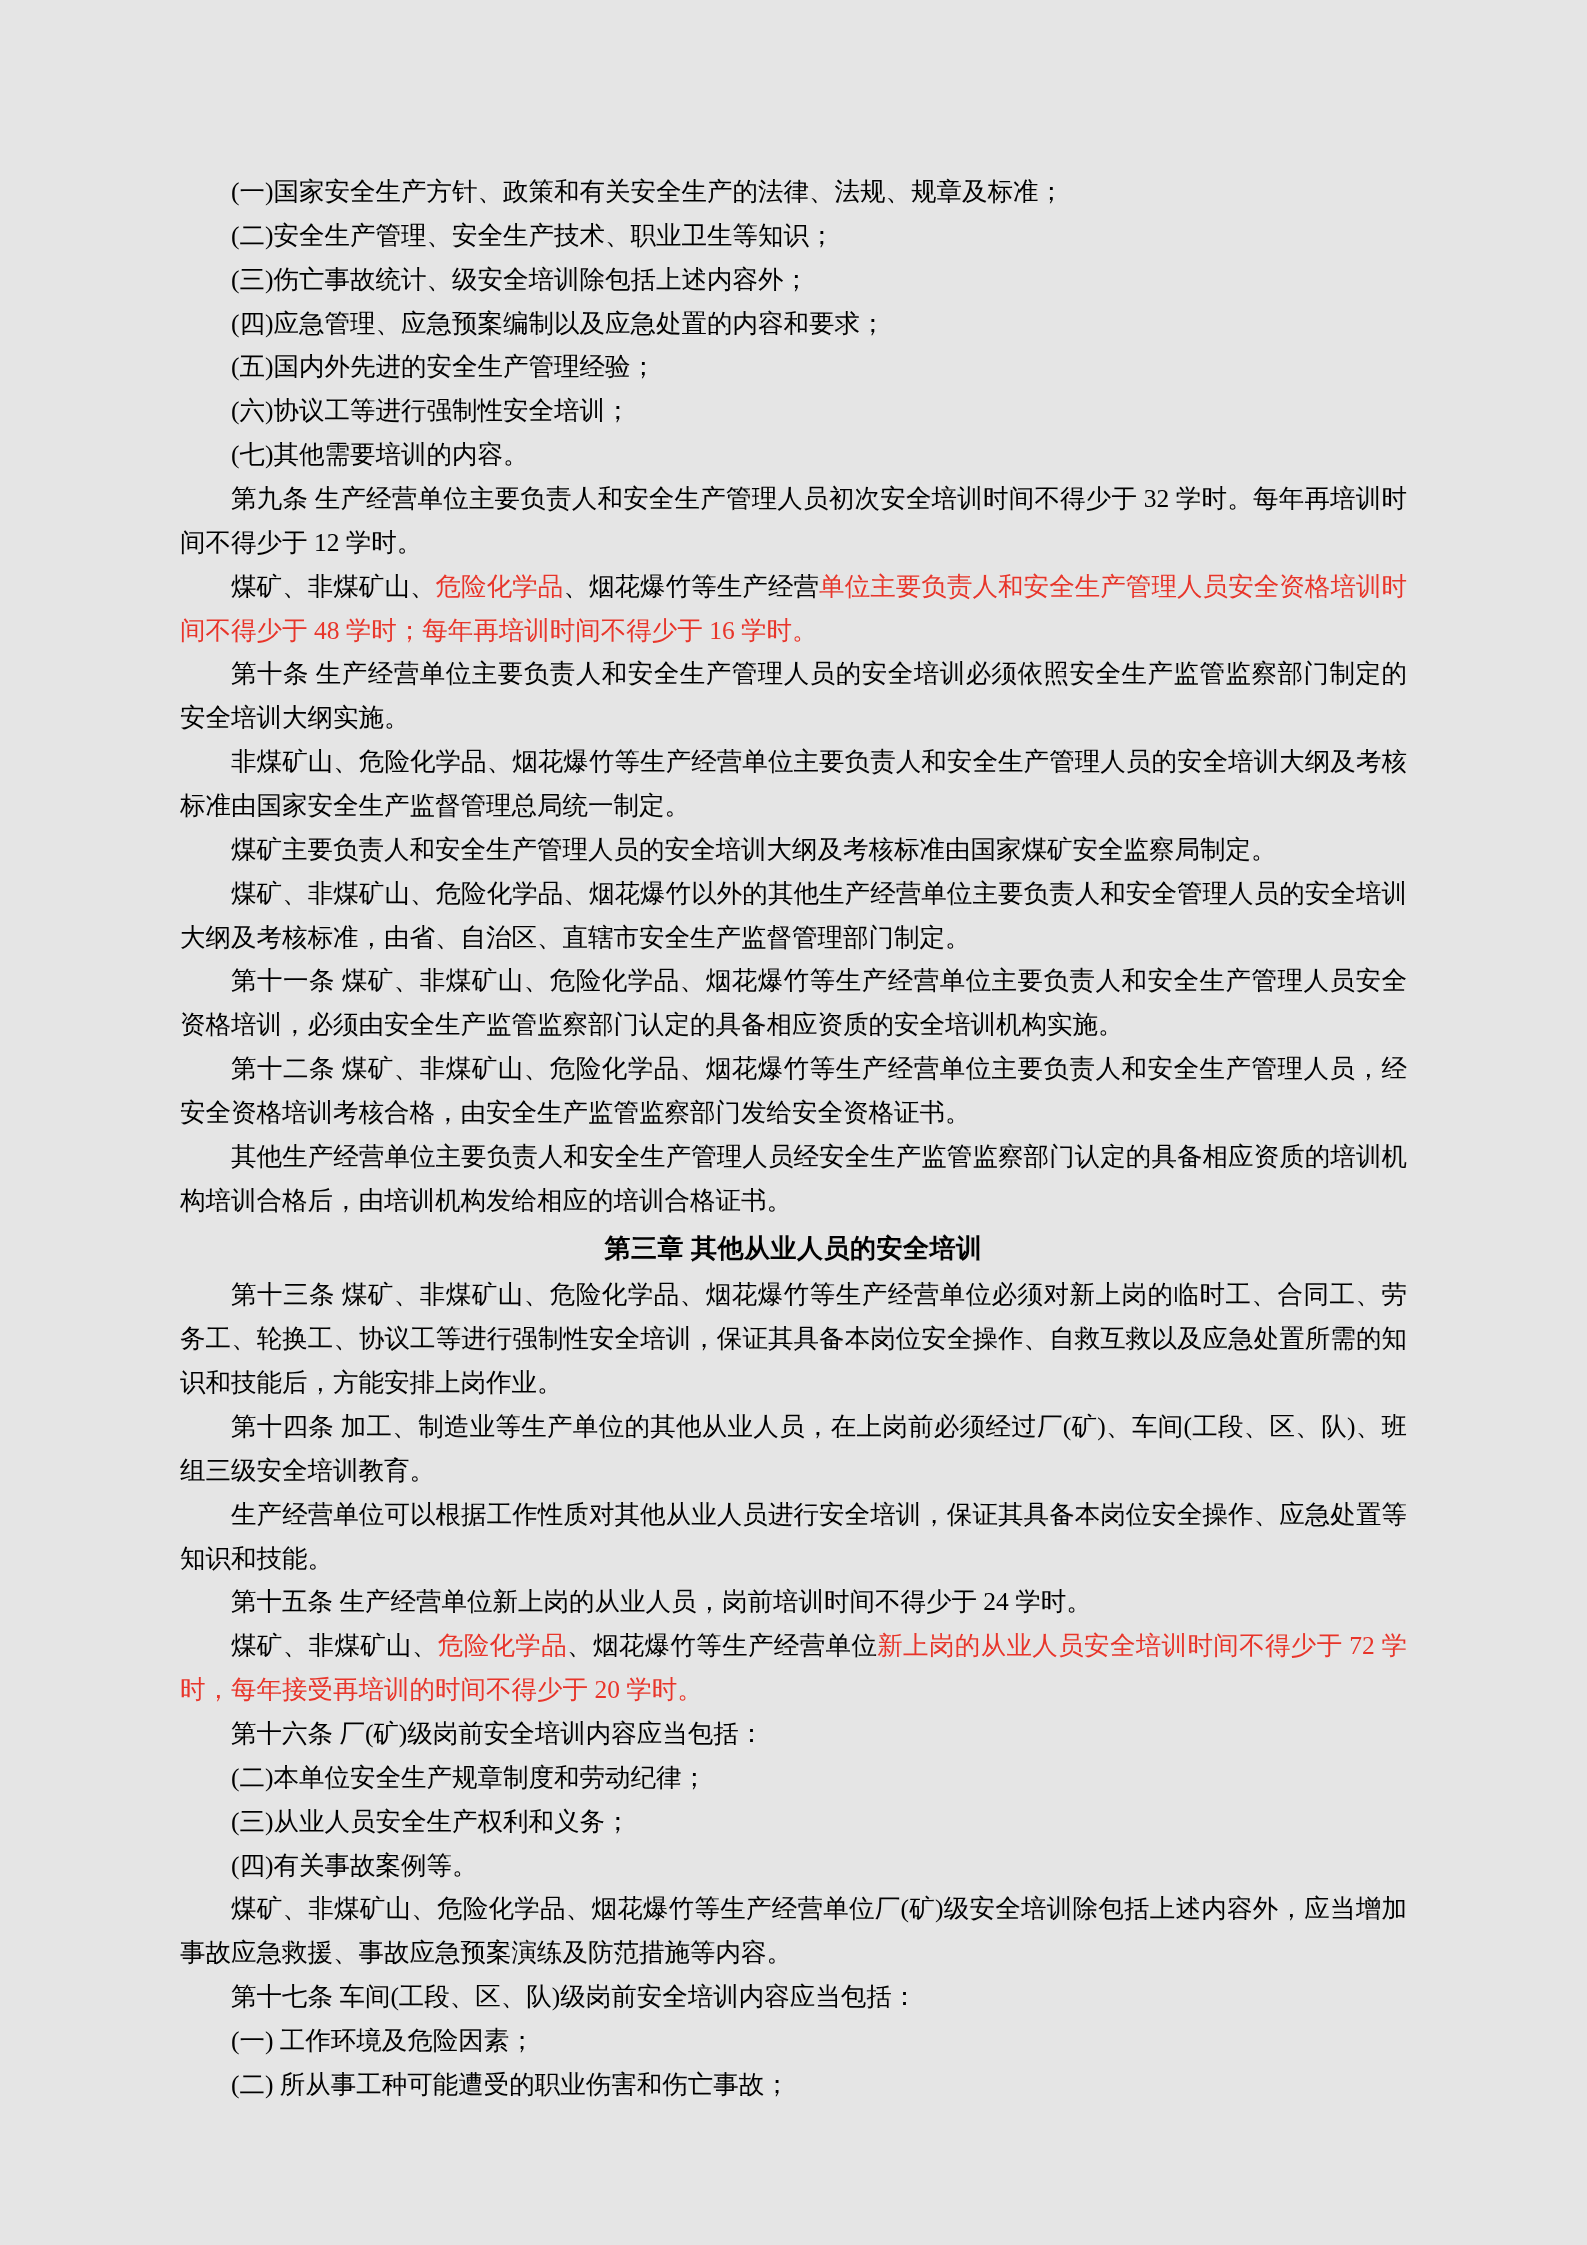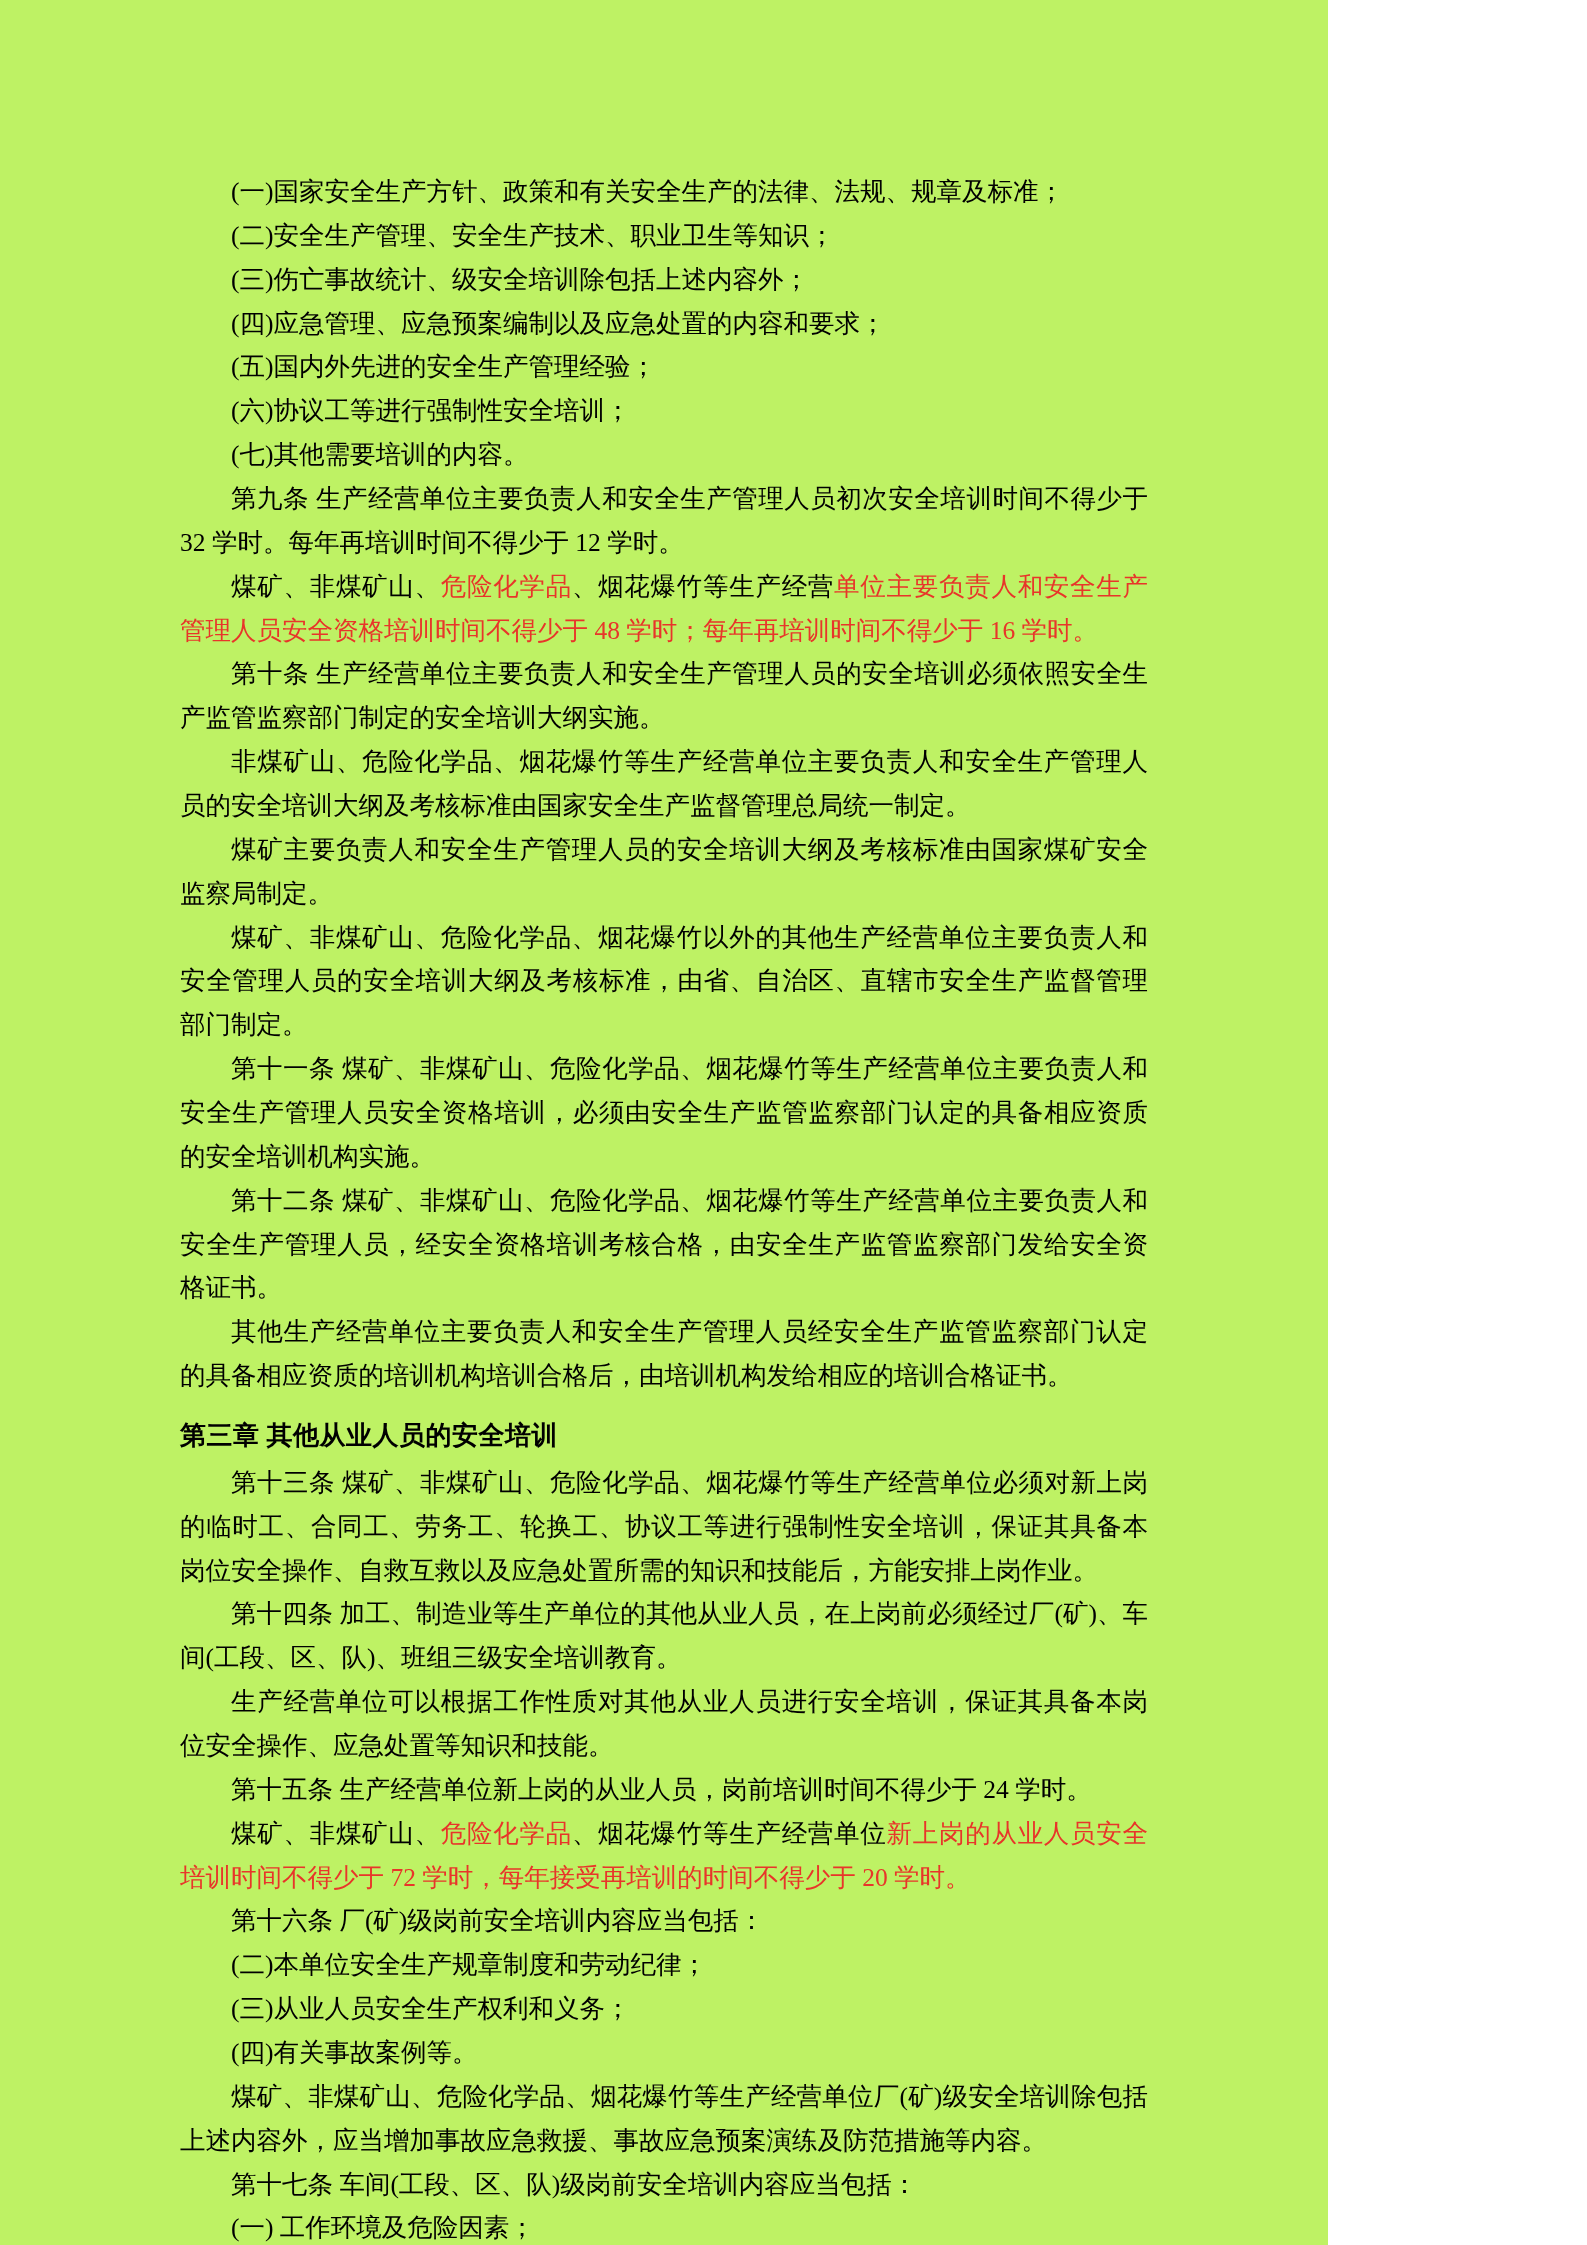--- a/index.html
+++ b/index.html
@@ -1,46 +1,47 @@
 <!DOCTYPE html>
 <html><head>
 <meta charset="utf-8">
 <style>
   html, body {
     margin: 0;
     padding: 0;
     background: #ffffff;
   }
   .page {
-    width: 1328px;
+    width: 1587px;
     height: 2245px;
-    background: #bef264;
+    background: #e5e5e5;
     position: relative;
     box-sizing: border-box;
     padding: 170px 180px 0 180px;
     font-family: "Liberation Serif", "DejaVu Serif", serif;
     color: #000000;
   }
   .doc-body {
     font-size: 25.5px;
     line-height: 1.72;
     text-align: justify;
     text-justify: inter-ideograph;
   }
   p {
     margin: 0;
     padding: 0;
   }
   .indent {
     text-indent: 2em;
   }
   .chapter-heading {
+    text-align: center;
     font-weight: bold;
     font-size: 26px;
-    margin: 16px 0 2px 0;
+    margin: 4px 0 2px 0;
     letter-spacing: 0.5px;
   }
   .red {
     color: #e8352a;
   }
   .blk {
     color: #000000;
   }
 </style>
 </head>

